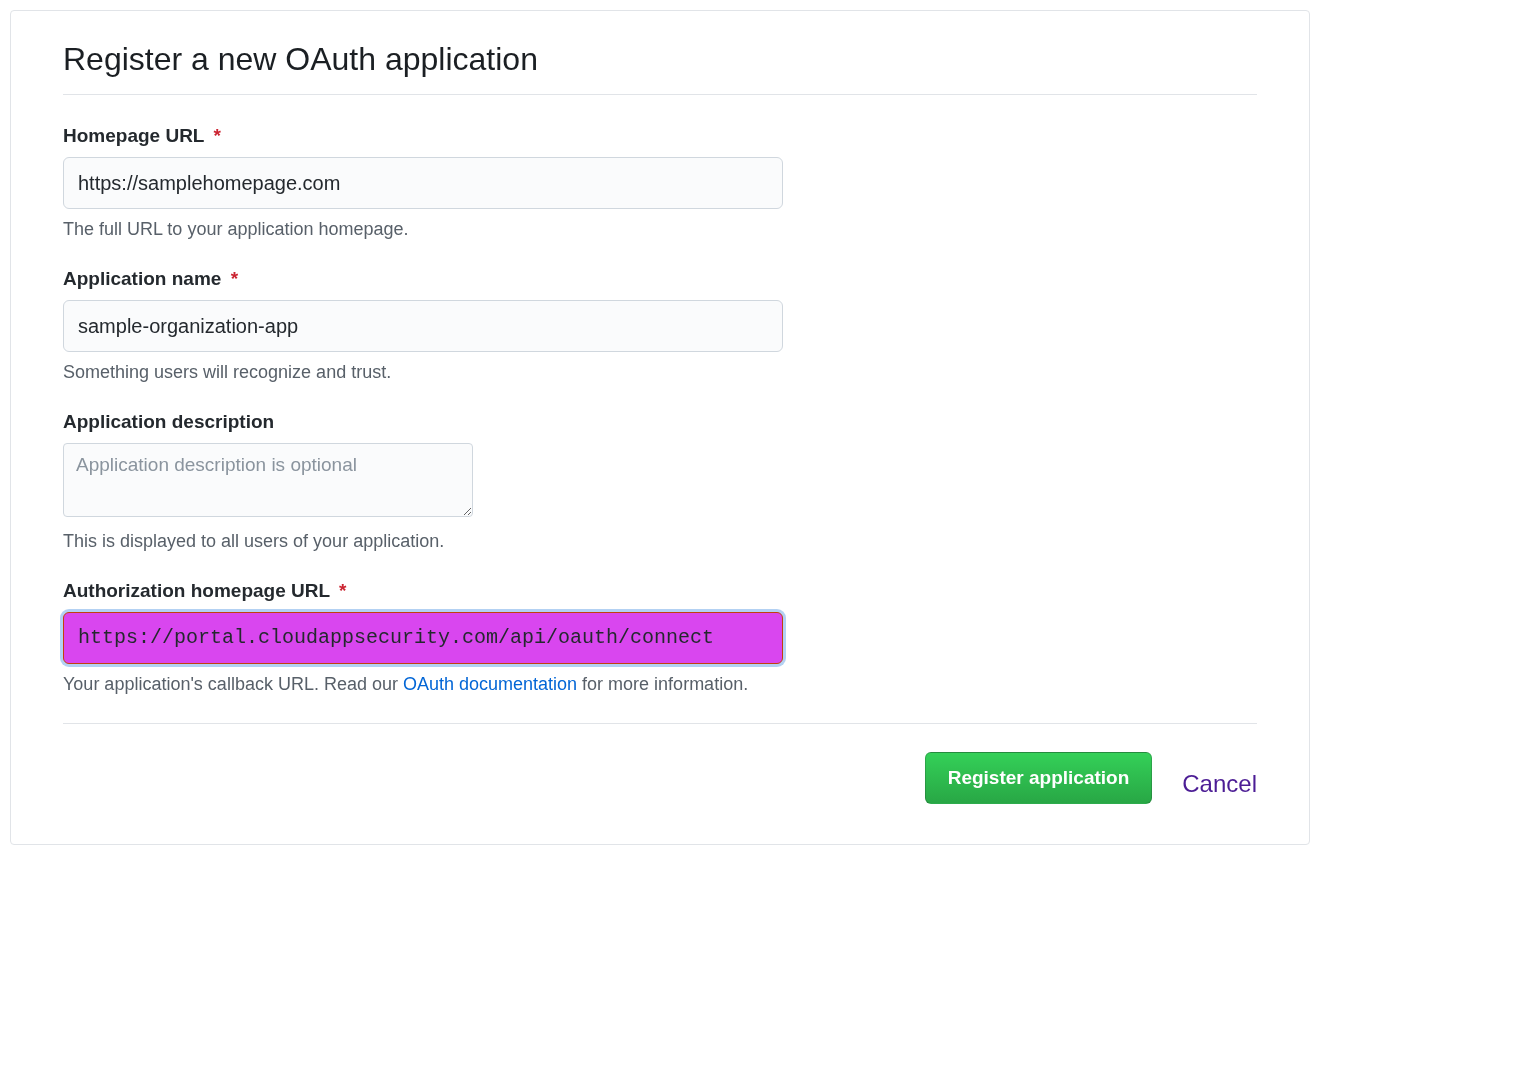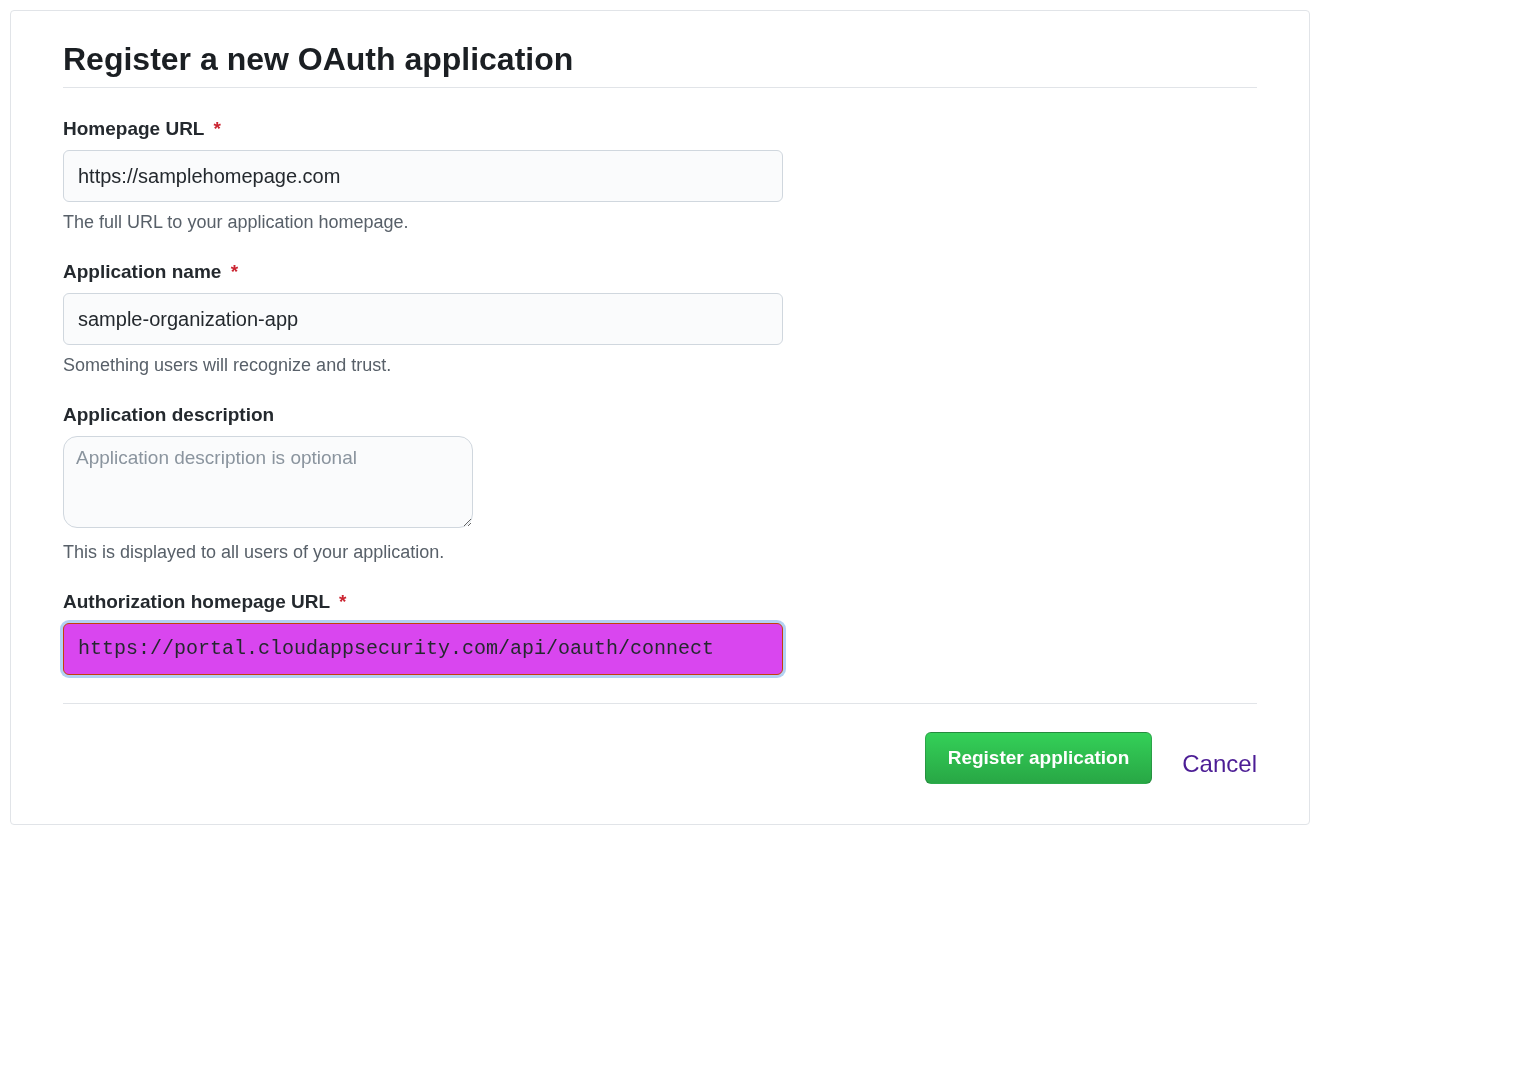--- a/index.html
+++ b/index.html
@@ -10,23 +10,23 @@
       padding: 10px;
     }
     .container {
       border: 1px solid #e1e4e8;
       border-radius: 4px;
       max-width: 1300px;
       padding: 30px 52px 40px 52px;
     }
     h1 {
       font-size: 32px;
-      font-weight: 700;
+      font-weight: 400;
       color: #1b1f23;
-      padding-bottom: 9px;
+      padding-bottom: 16px;
       border-bottom: 1px solid #e1e4e8;
       margin-bottom: 30px;
     }
     .form-group {
       margin-bottom: 28px;
       max-width: 760px;
     }
     .form-label {
       display: block;
       font-size: 19px;
@@ -51,27 +51,27 @@
       line-height: 1.3;
     }
     .form-input.focused {
       border: 1px solid #c2410c;
       box-shadow: 0 0 0 3px rgba(3, 102, 214, 0.3);
       background: #d946ef;
       font-family: Liberation Mono, monospace;
     }
     .form-textarea {
       width: 410px;
-      height: 92px;
+      height: 74px;
       padding: 10px 12px;
       font-size: 19px;
       color: #24292e;
       background: #fafbfc;
       border: 1px solid #d0d7de;
-      border-radius: 14px;
+      border-radius: 4px;
       resize: both;
       font-family: inherit;
     }
     .form-textarea::placeholder { color: #8a949e; }
     .help-text {
       margin-top: 10px;
       font-size: 18px;
       color: #586069;
       max-width: 100%;
     }
@@ -138,20 +138,23 @@
     <textarea class="form-textarea" placeholder="Application description is optional" style=""></textarea>
     <p class="help-text">This is displayed to all users of your application.</p>
   </div>
 
   <div class="form-group">
     <label class="form-label">
       <span>Authorization homepage URL</span>
       <span class="required">*</span>
     </label>
     <input type="text" class="form-input focused" value="https://portal.cloudappsecurity.com/api/oauth/connect" style="">
+    <p class="help-text wide-help">
+      <span>Your application's callback URL. Read our </span><a href="#" class="link">OAuth documentation</a><span> for more information.</span>
+    </p>
   </div>
 
   <hr class="divider">
 
   <div class="actions">
     <button class="btn-primary">Register application</button>
     <button class="btn-cancel">Cancel</button>
   </div>
 </div>
 

